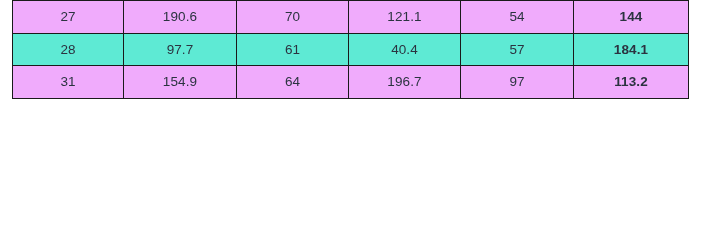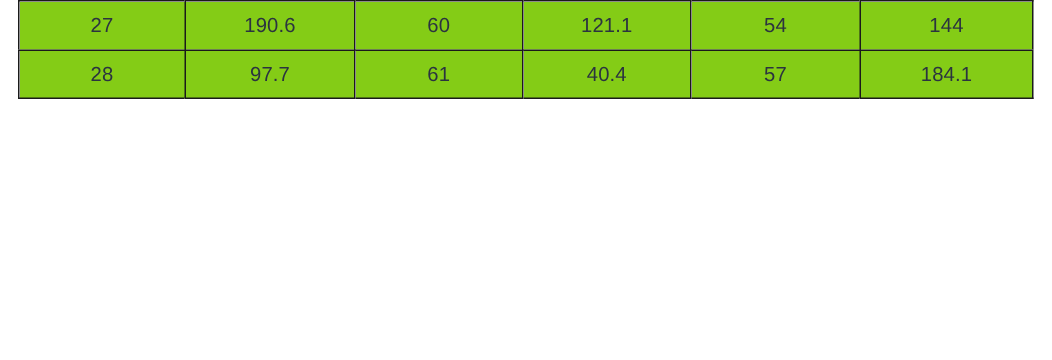--- a/index.html
+++ b/index.html
@@ -41,61 +41,70 @@
     font-size: 13.5px;
     color: #2b3340;
     letter-spacing: 0.1px;
     line-height: 1;
     white-space: nowrap;
     overflow: hidden;
   }
 
   table.data-table td:last-child {
     border-right: none;
+    font-weight: bold;
   }
   table.data-table tr:last-child td {
     border-bottom: none;
   }
 
   
   col.c0 { width: 111px; }
   col.c1 { width: 113px; }
   col.c2 { width: 112px; }
   col.c3 { width: 112px; }
   col.c4 { width: 113px; }
   col.c5 { width: 115px; }
 
-  tr.row-odd  td { background: #84cc16; }
-  tr.row-even td { background: #84cc16; margin-top: 32px; }
+  tr.row-odd  td { background: #f0abfc; }
+  tr.row-even td { background: #5eead4; margin-top: 32px; }
 </style>
 </head>
 <body>
 
 <div id="table-wrap">
   <table class="data-table">
     <colgroup>
       <col class="c0">
         <col class="c1">
         <col class="c2">
         <col class="c3">
         <col class="c4">
         <col class="c5">
     </colgroup>
     <tbody id="table-body">
         <tr class="row-odd">
           <td>27</td>
           <td>190.6</td>
-          <td>60</td>
+          <td>70</td>
           <td>121.1</td>
           <td>54</td>
           <td>144</td>
         </tr>
         <tr class="row-even">
           <td>28</td>
           <td>97.7</td>
           <td>61</td>
           <td>40.4</td>
           <td>57</td>
           <td>184.1</td>
         </tr>
+        <tr class="row-odd">
+          <td>31</td>
+          <td>154.9</td>
+          <td>64</td>
+          <td>196.7</td>
+          <td>97</td>
+          <td>113.2</td>
+        </tr>
       </tbody>
   </table>
 </div>
 
 </body></html>

